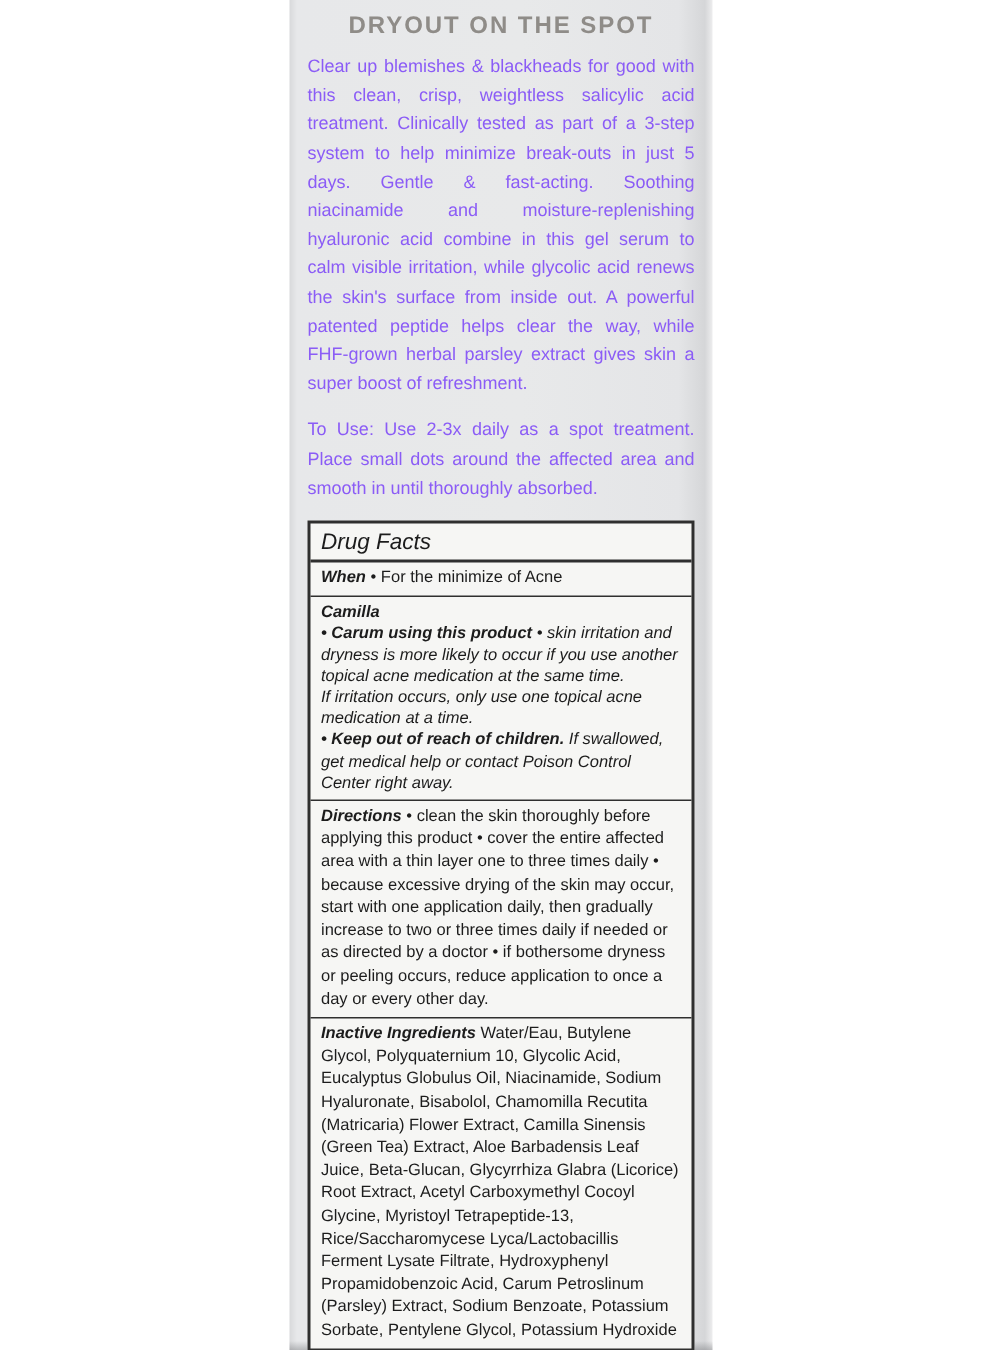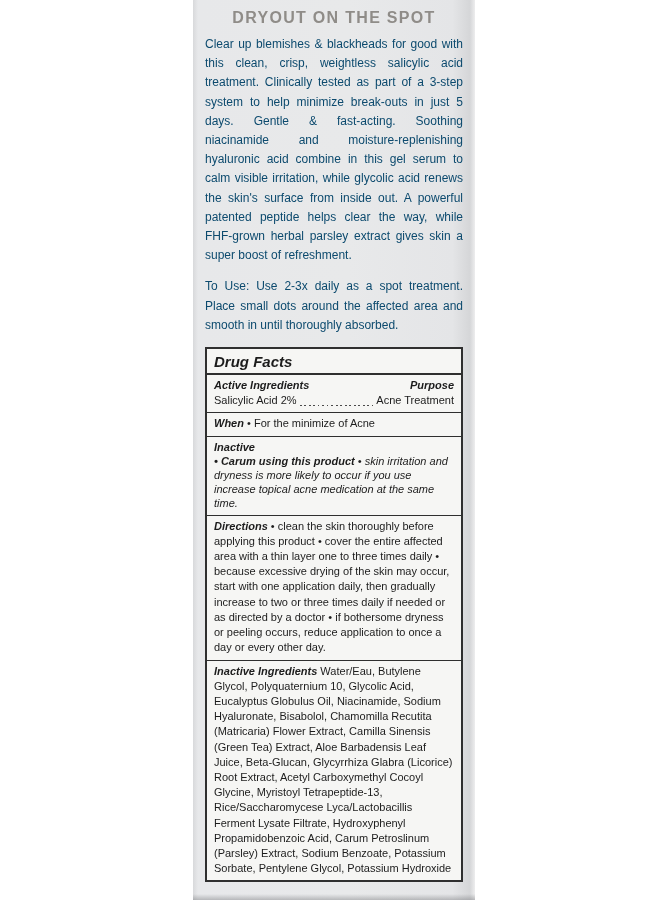--- a/index.html
+++ b/index.html
@@ -18,30 +18,30 @@
   .content{position:absolute;left:205px;top:0;width:258px;}
 
   .label-title{
     margin-top:9px;text-align:center;
     font-size:16px;font-weight:bold;letter-spacing:1.3px;
     color:#8f8c88;
   }
 
   .marketing{
     margin-top:8px;font-size:12px;line-height:19.2px;
-    color:#0c4a6e;text-align:justify;
+    color:#8b5cf6;text-align:justify;
   }
   .to-use{margin-top:7px;}
 
   .df-box{
     box-sizing:border-box;width:258px;margin-top:6px;
     border:2px solid #2f2f2f;background:#f6f6f4;color:#1c1c1c;
   }
   .df-header{
-    font-style:italic;font-weight:bold;font-size:15px;
+    font-style:italic;font-weight:normal;font-size:15px;
     padding:4px 7px 3px;border-bottom:2px solid #2f2f2f;
   }
   .df-row{border-bottom:1px solid #2f2f2f;padding:3px 7px 4px;font-size:11px;line-height:15.2px;}
   .df-row:last-child{border-bottom:none;}
   .bi{font-weight:bold;font-style:italic;}
 
   .active-line1{display:flex;justify-content:space-between;font-weight:bold;font-style:italic;}
   .active-line2{display:flex;align-items:baseline;}
   .leader{
     flex:1;height:1.5px;margin:0 3px 2px;align-self:flex-end;
@@ -64,42 +64,35 @@
     <div class="label-title">DRYOUT ON THE SPOT</div>
 
     <p class="marketing">Clear up blemishes &amp; blackheads for good with this clean, crisp, weightless salicylic acid treatment. Clinically tested as part of a 3-step system to help minimize break-outs in just 5 days. Gentle &amp; fast-acting. Soothing niacinamide and moisture-replenishing hyaluronic acid combine in this gel serum to calm visible irritation, while glycolic acid renews the skin's surface from inside out. A powerful patented peptide helps clear the way, while FHF-grown herbal parsley extract gives skin a super boost of refreshment.</p>
 
     <p class="marketing to-use">To Use: Use 2-3x daily as a spot treatment. Place small dots around the affected area and smooth in until thoroughly absorbed.</p>
 
     <div class="df-box">
 
       <div class="df-header">Drug Facts</div>
 
-      <div class="df-row">
-        <div class="active-line1">
-          <span>Active Ingredients</span>
-          <span>Purpose</span>
-        </div>
-        <div class="active-line2">
-          <span>Salicylic Acid 2%</span>
-          <span class="leader"></span>
-          <span>Acne Treatment</span>
-        </div>
-      </div>
 
       <div class="df-row">
         <p class="df-p">
           <span class="bi">When</span><span> • For the minimize of Acne</span>
         </p>
       </div>
 
       <div class="df-row warnings-row">
-        <div class="bi">Inactive</div>
+        <div class="bi">Camilla</div>
         <div class="w-line">
-          <span class="bi">• Carum using this product</span><span> • skin irritation and dryness is more likely to occur if you use increase topical acne medication at the same time.</span>
+          <span class="bi">• Carum using this product</span><span> • skin irritation and dryness is more likely to occur if you use another topical acne medication at the same time.</span>
+        </div>
+        <div class="w-line">If irritation occurs, only use one topical acne medication at a time.</div>
+        <div class="w-line">
+          <span class="bi">• Keep out of reach of children.</span><span> If swallowed, get medical help or contact Poison Control Center right away.</span>
         </div>
       </div>
 
       <div class="df-row">
         <p class="df-p">
           <span class="bi">Directions</span><span> • clean the skin thoroughly before applying this product • cover the entire affected area with a thin layer one to three times daily • because excessive drying of the skin may occur, start with one application daily, then gradually increase to two or three times daily if needed or as directed by a doctor • if bothersome dryness or peeling occurs, reduce application to once a day or every other day.</span>
         </p>
       </div>
 
       <div class="df-row">

